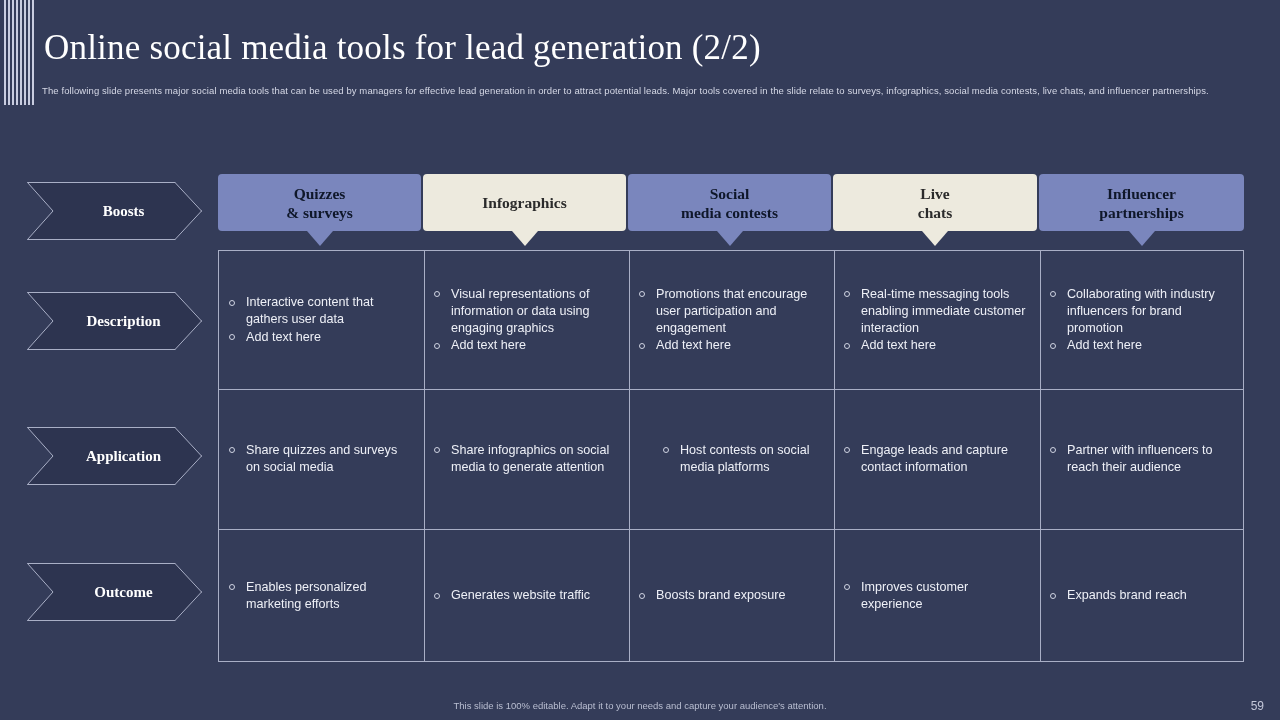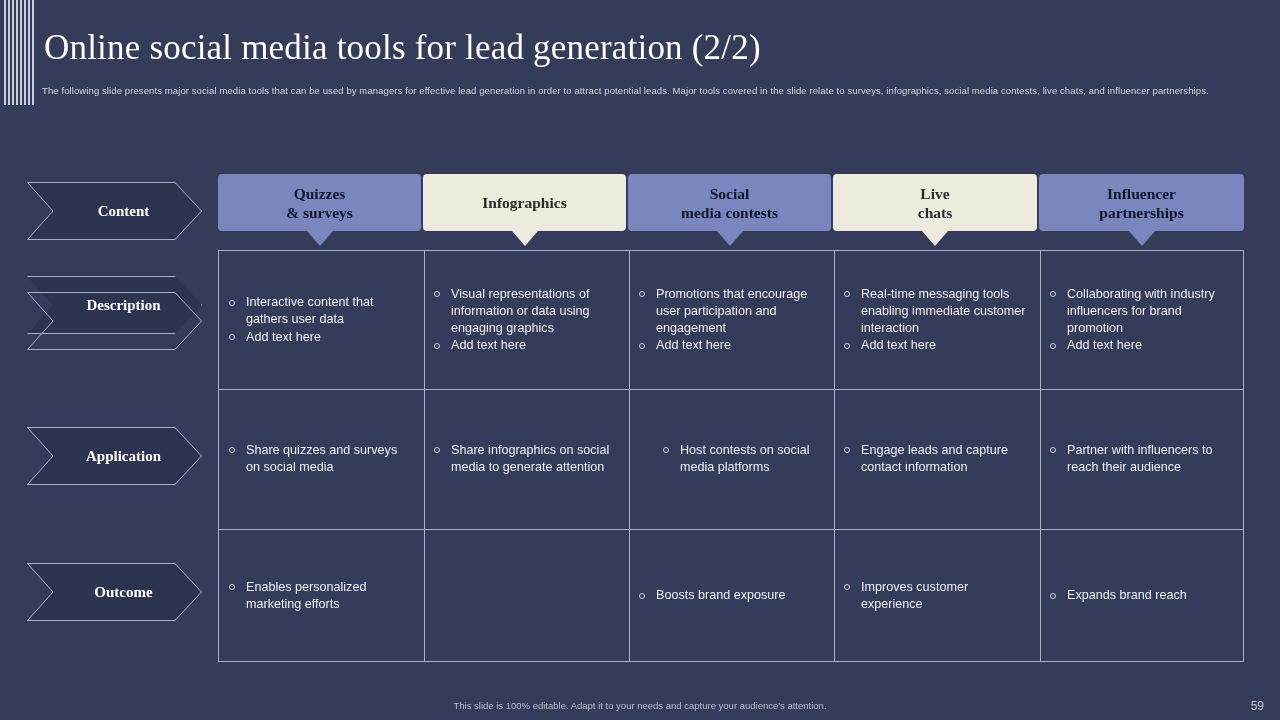--- a/index.html
+++ b/index.html
@@ -113,28 +113,28 @@
     <i style="left: 20px;"></i>
     <i style="left: 24px;"></i>
     <i style="left: 28px;"></i>
   </div>
 
 <div id="slide-title">Online social media tools for lead generation (2/2)</div>
 <div id="slide-subtitle">The following slide presents major social media tools that can be used by managers for effective lead generation in order to attract potential leads. Major tools covered in the slide relate to surveys, infographics, social media contests, live chats, and influencer partnerships.</div>
 
 <div id="row-arrows">
     <div class="row-arrow" style="top: 182px;">
-      <span>Content</span>
+      <span>Boosts</span>
     </div>
     <div class="row-arrow-outline" style="top: 182px;">
       <svg width="175" height="58" viewBox="0 0 175 58">
         <polygon points="0.5,0.5 148,0.5 174.5,29 148,57.5 0.5,57.5 26,29" fill="none" stroke="#a9afc6" stroke-width="1"></polygon>
       </svg>
     </div>
-    <div class="row-arrow" style="top: 276px;">
+    <div class="row-arrow" style="top: 292px;">
       <span>Description</span>
     </div>
     <div class="row-arrow-outline" style="top: 292px;">
       <svg width="175" height="58" viewBox="0 0 175 58">
         <polygon points="0.5,0.5 148,0.5 174.5,29 148,57.5 0.5,57.5 26,29" fill="none" stroke="#a9afc6" stroke-width="1"></polygon>
       </svg>
     </div>
     <div class="row-arrow" style="top: 427px;">
       <span>Application</span>
     </div>
@@ -236,20 +236,25 @@
     <div class="cell" style="left: 821px; width: 205px; top: 138px; height: 140px;">
       <ul>
         <li><span class="bullet"></span><span>Partner with influencers to reach their audience</span></li>
       </ul>
     </div>
     <div class="cell" style="left: 0px; width: 203px; top: 278px; height: 134px;">
       <ul>
         <li><span class="bullet"></span><span>Enables personalized marketing efforts</span></li>
       </ul>
     </div>
+    <div class="cell" style="left: 205px; width: 203px; top: 278px; height: 134px;">
+      <ul>
+        <li><span class="bullet"></span><span>Generates website traffic</span></li>
+      </ul>
+    </div>
     <div class="cell" style="left: 410px; width: 203px; top: 278px; height: 134px;">
       <ul>
         <li><span class="bullet"></span><span>Boosts brand exposure</span></li>
       </ul>
     </div>
     <div class="cell" style="left: 615px; width: 204px; top: 278px; height: 134px;">
       <ul>
         <li><span class="bullet"></span><span>Improves customer experience</span></li>
       </ul>
     </div>

